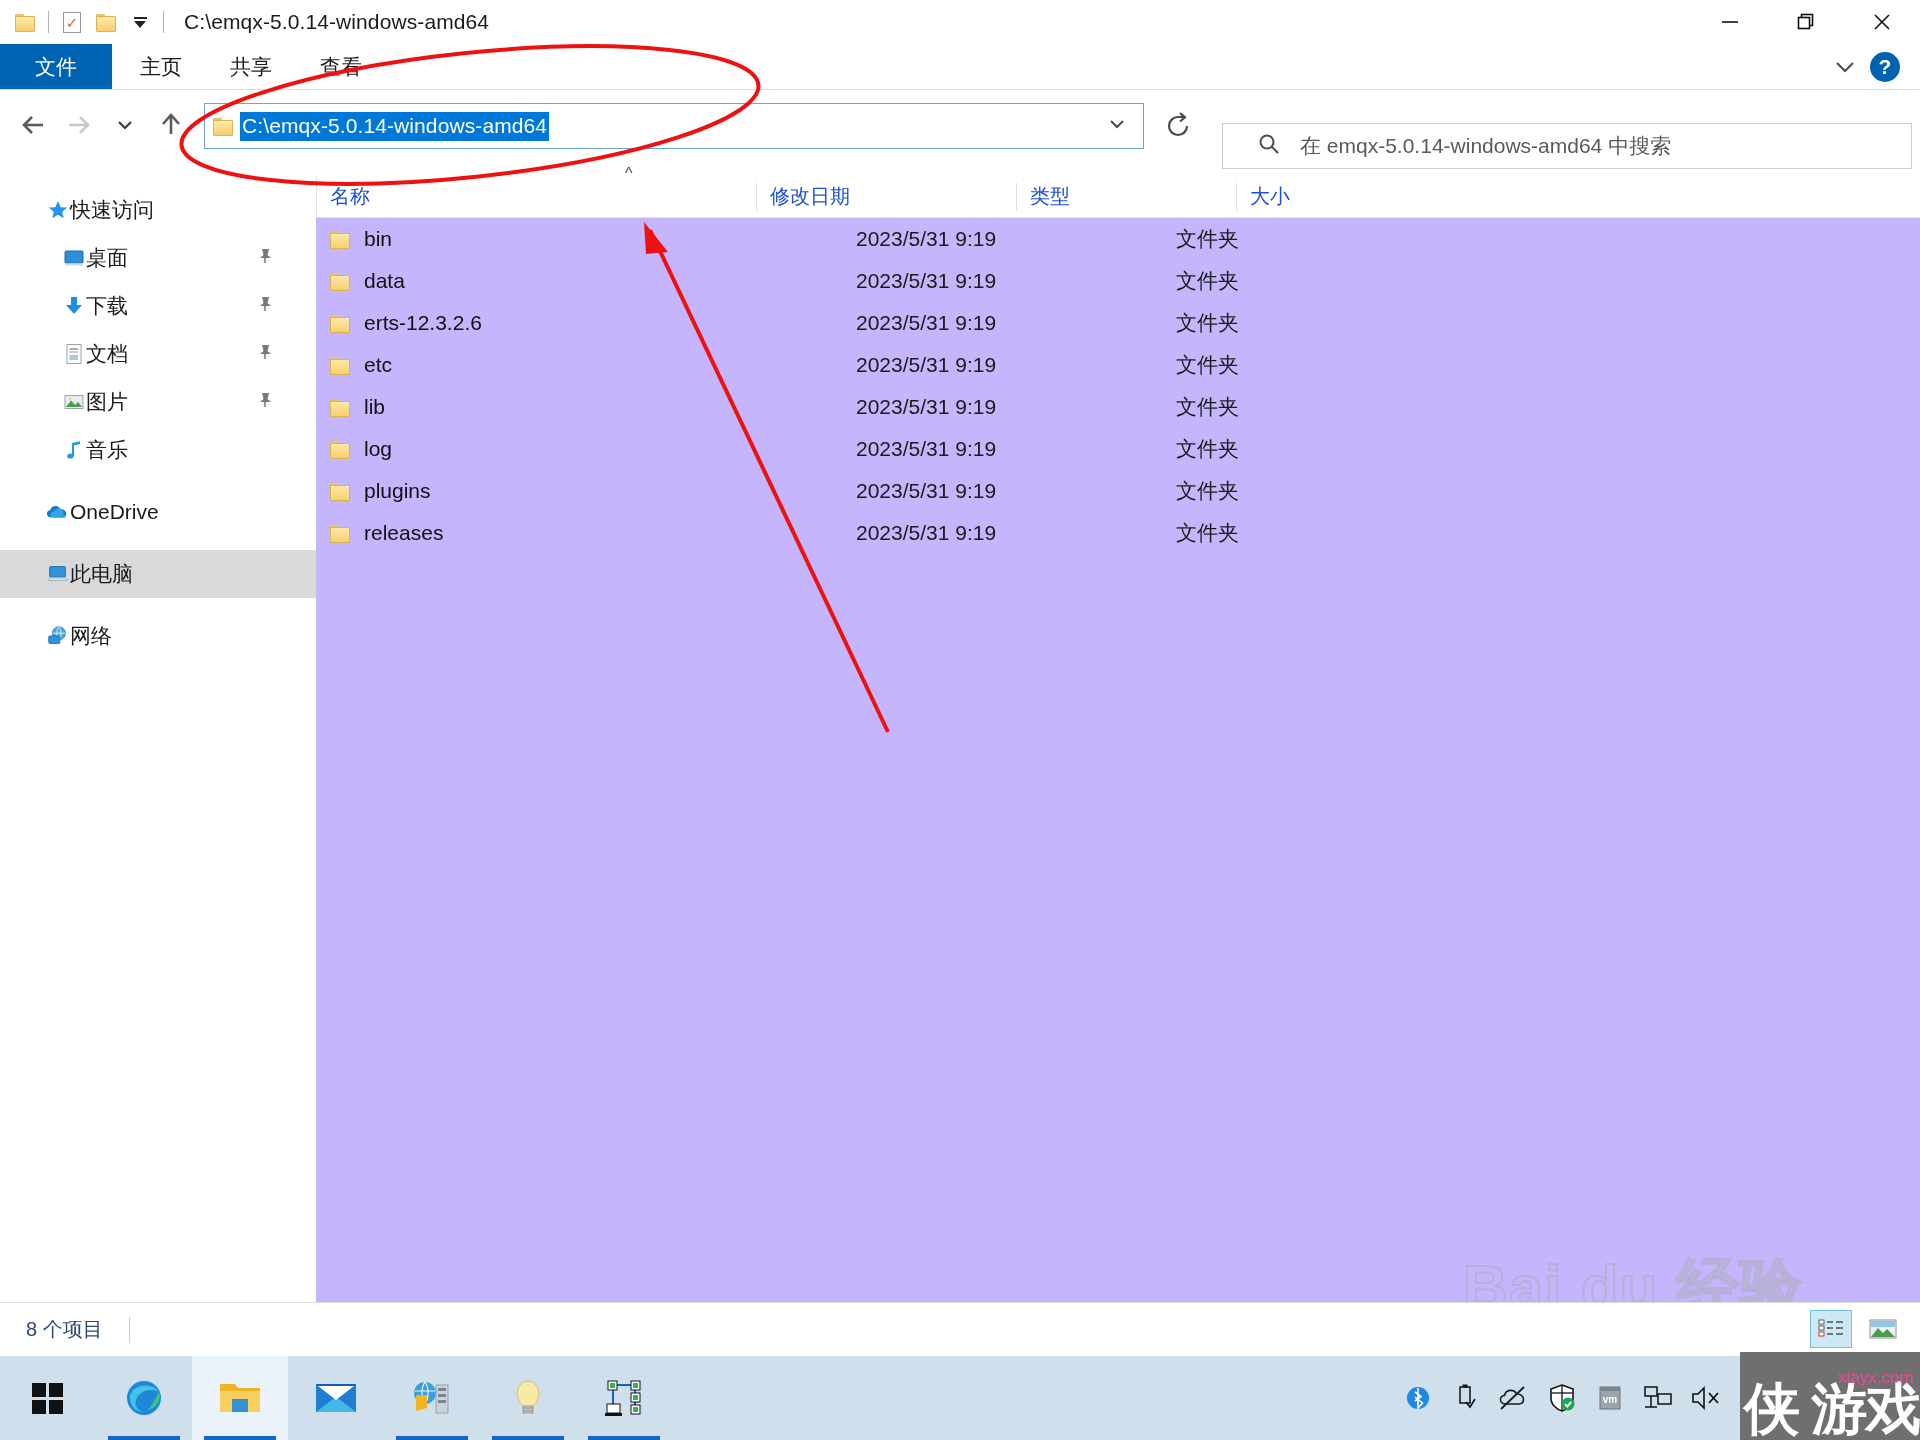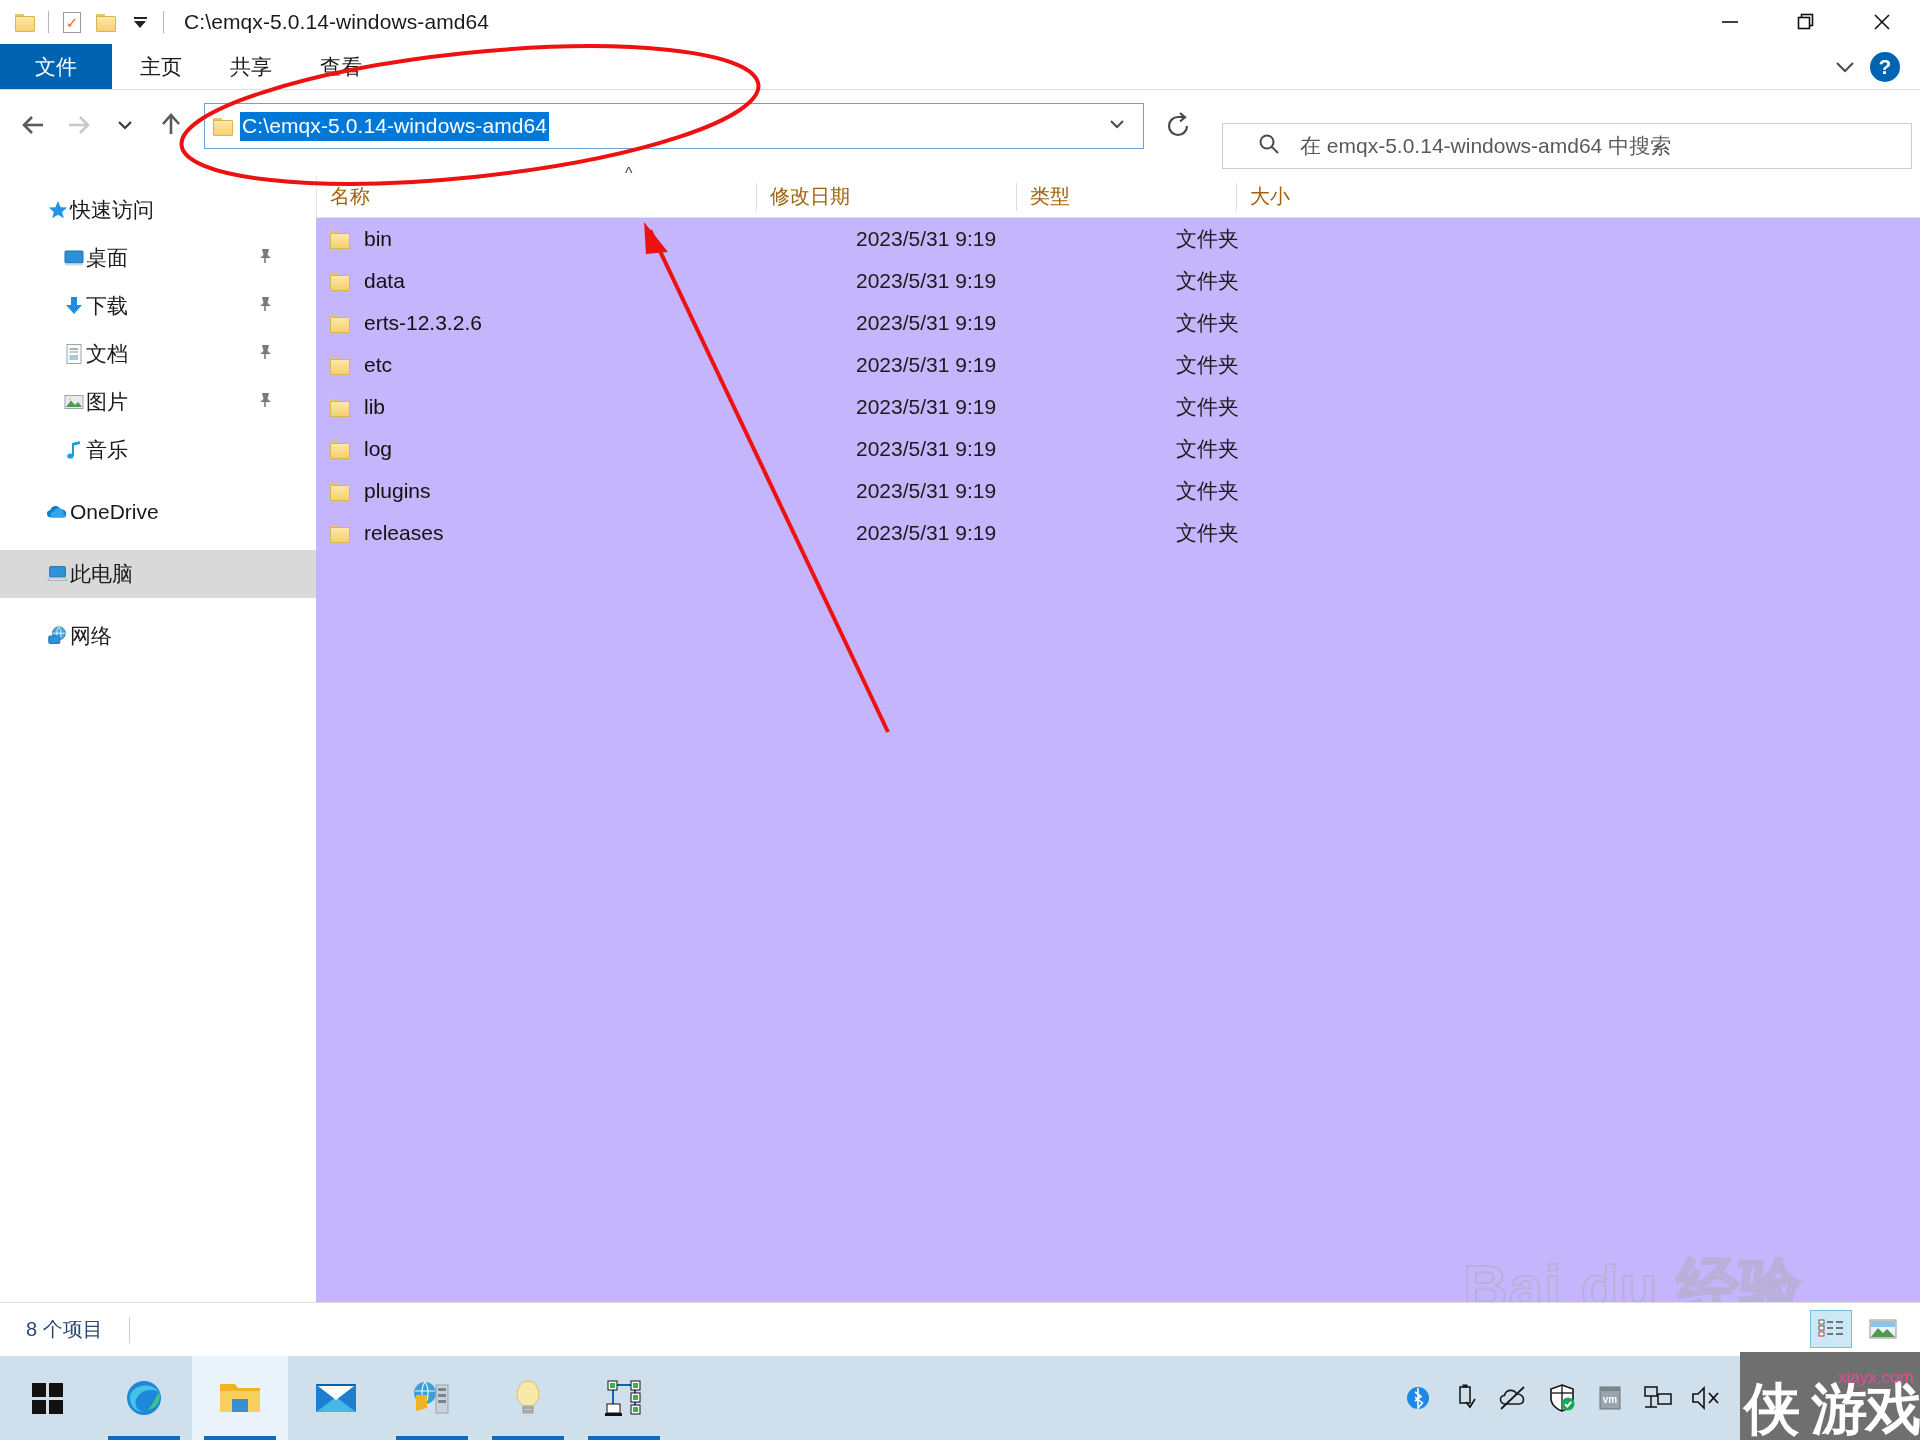--- a/index.html
+++ b/index.html
@@ -109,21 +109,21 @@
   }
   .search-ph { font-size: 21px; color: #5a5a5a; white-space: nowrap; }
 
   
   .colhdr {
     position: absolute; left: 316px; top: 176px; width: 1604px; height: 42px;
     background: #fff; display: flex; align-items: center;
     border-bottom: 1px solid #e2e2e2;
   }
   .colhdr .cell {
-    font-size: 20px; color: #a16207; height: 42px; display: flex; align-items: center;
+    font-size: 20px; color: #1d4ed8; height: 42px; display: flex; align-items: center;
     padding-left: 14px; position: relative; text-align: center;
   }
   .colhdr .cell + .cell::before {
     content:""; position:absolute; left:0; top:7px; width:1px; height:28px; background:#dddddd;
   }
   .sortcaret {
     position: absolute; left: 625px; top: 165px; font-size: 16px; color: #4a4a4a;
   }
 
   

